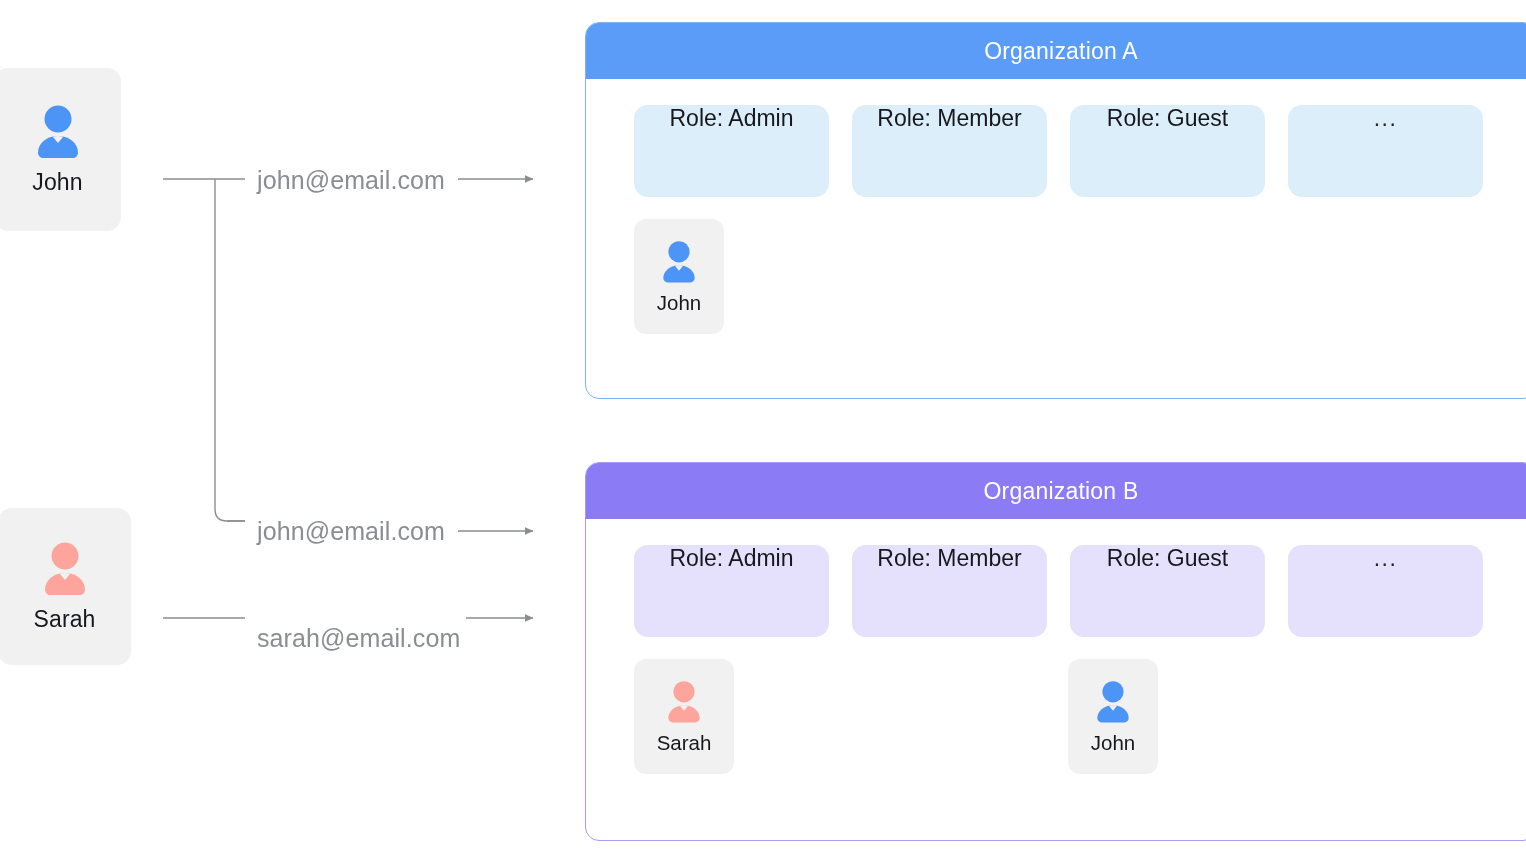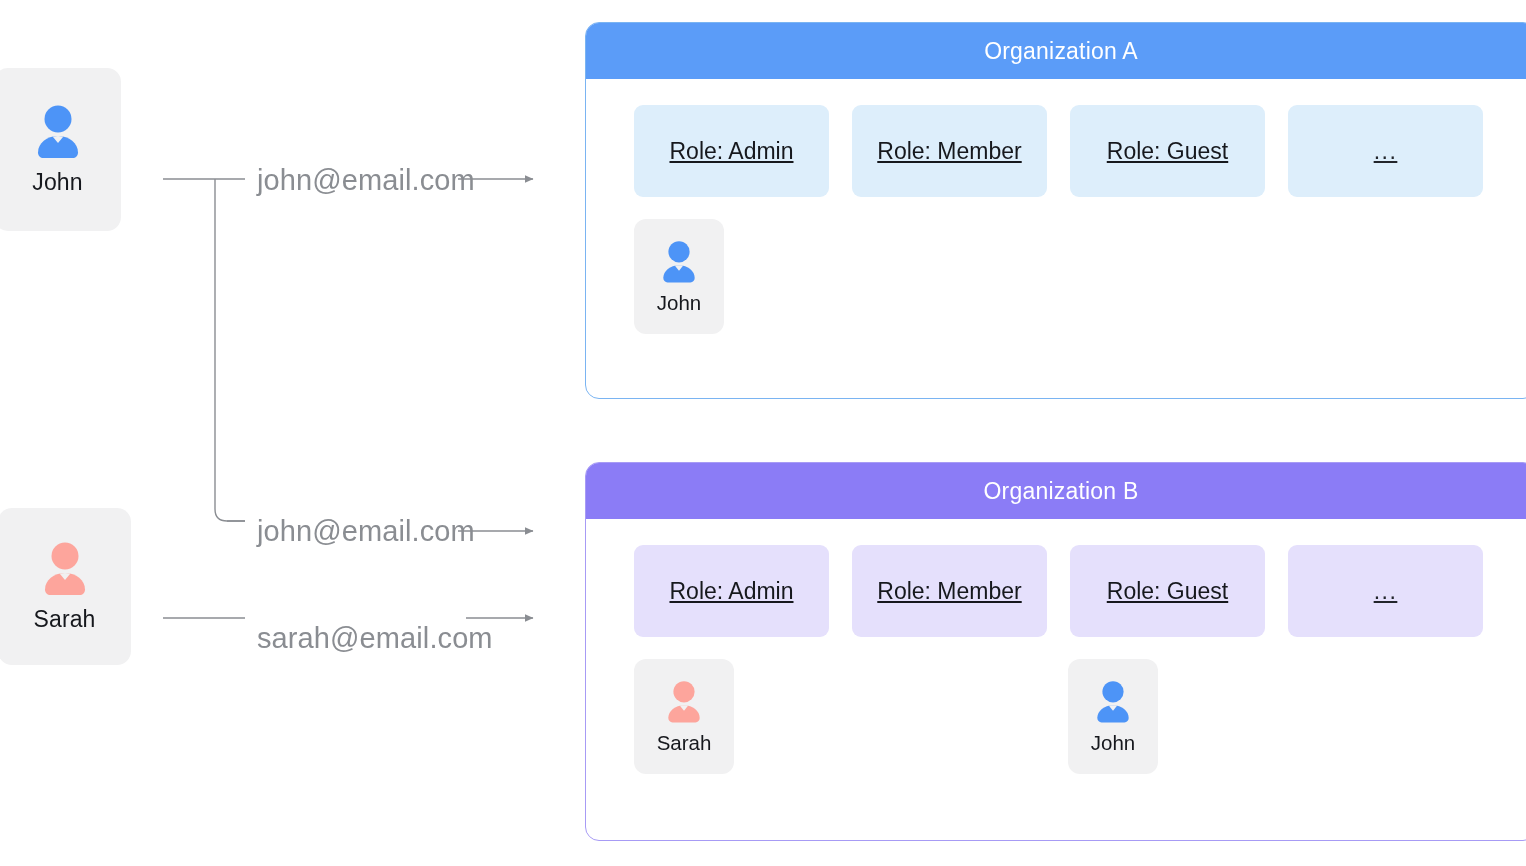--- a/index.html
+++ b/index.html
@@ -41,21 +41,21 @@
   
   #wires {
     position: absolute;
     left: 0; top: 0;
     width: 1526px;
     height: 866px;
     pointer-events: none;
   }
   .wire-label {
     position: absolute;
-    font-size: 29px;
+    font-size: 25px;
     color: #8a8d92;
     letter-spacing: .1px;
     white-space: nowrap;
     transform: translateY(-50%);
   }
 
   
   .org-card {
     position: absolute;
     border-radius: 14px;
@@ -75,28 +75,26 @@
   .org-body {
     padding: 26px 0 0 48px;
   }
   .role-row {
     display: flex;
     gap: 23px;
   }
   .role-chip {
     width: 195px;
     height: 92px;
-    border-radius: 9px;
-    display: flex;
-    align-items: center;
+    border-radius: 14px;
+    display: flex;
     justify-content: center;
     font-size: 23px;
     color: #16181d;
     box-sizing: border-box;
-    text-decoration: underline;
   }
   .role-chip.ellipsis { color: #22252b; letter-spacing: 1.5px; }
 
   .member-row {
     position: relative;
     height: 122px;
     margin-top: 22px;
   }
   .member-card {
     position: absolute;

